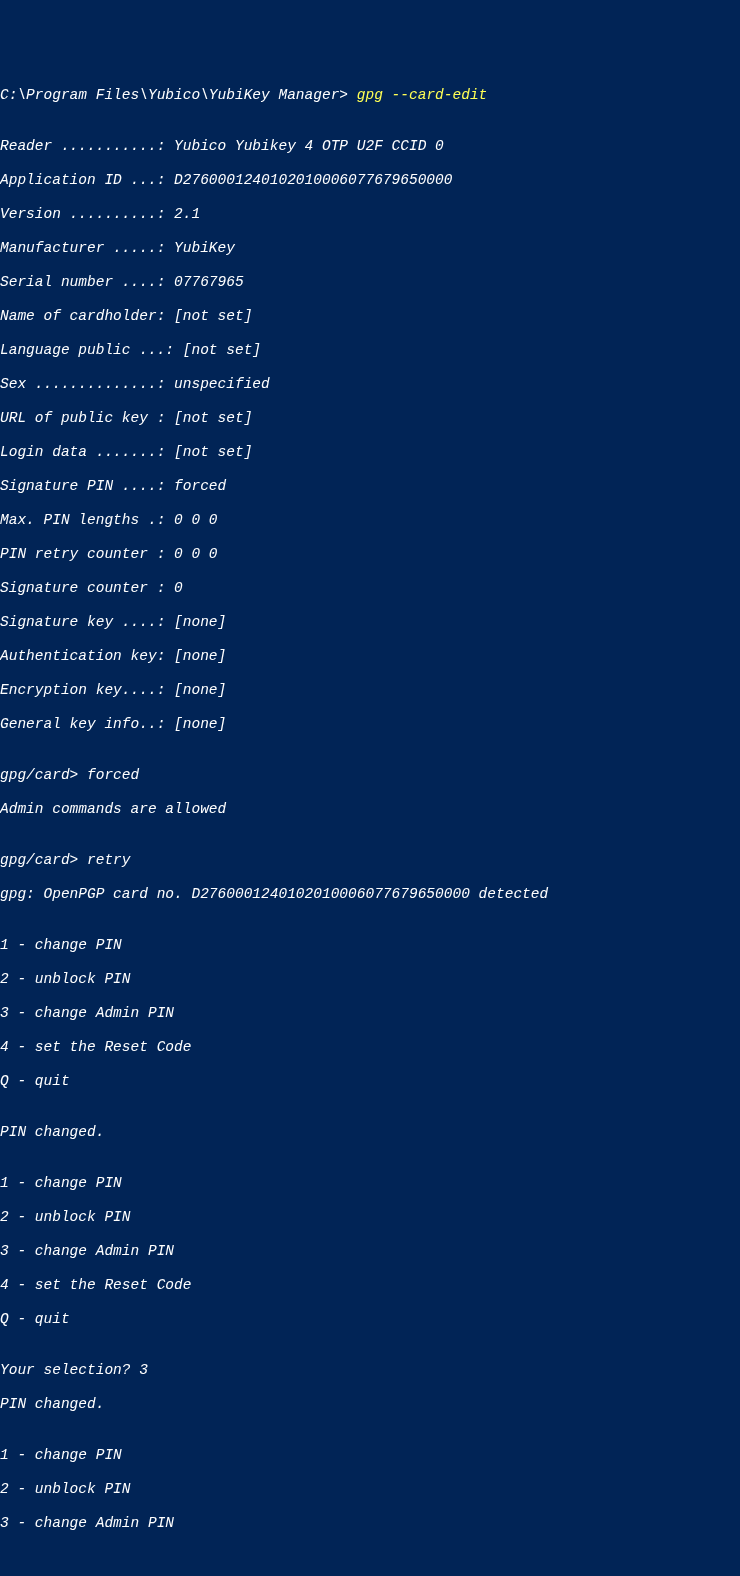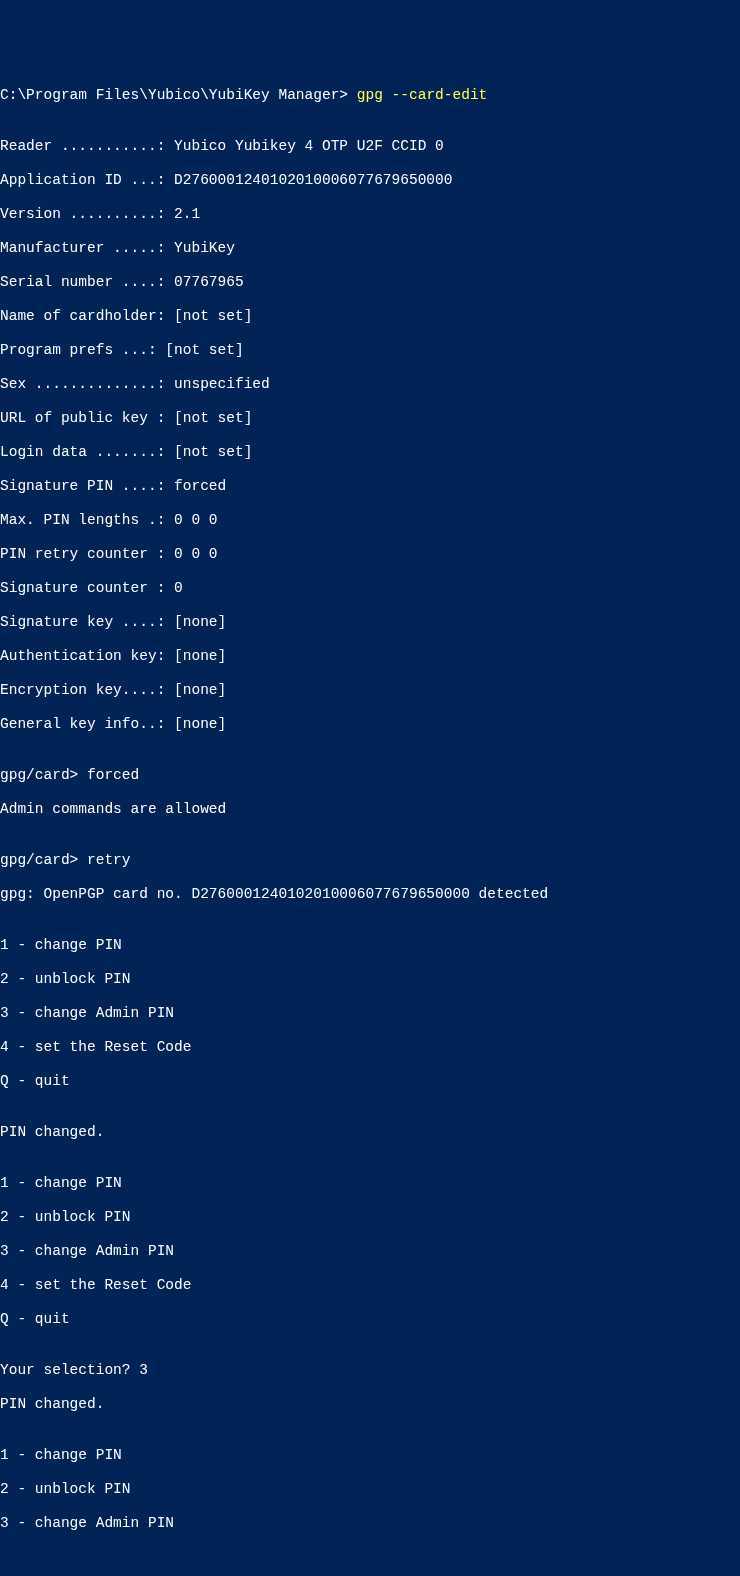--- a/index.html
+++ b/index.html
@@ -16,36 +16,37 @@
     overflow: hidden;
   }
   .terminal {
     padding: 2px 0 0 0;
   }
   .cmd {
     color: #ffff55;
   }
   .line {
     display: block;
+    font-style: italic;
   }
 </style>
 </head>
 <body>
 
 
 
 <div class="terminal"><span class="line"><span>C:\Program Files\Yubico\YubiKey Manager&gt; </span><span class="cmd">gpg --card-edit</span></span>
 <span class="line"></span>
 <span class="line">Reader ...........: Yubico Yubikey 4 OTP U2F CCID 0</span>
 <span class="line">Application ID ...: D2760001240102010006077679650000</span>
 <span class="line">Version ..........: 2.1</span>
 <span class="line">Manufacturer .....: YubiKey</span>
 <span class="line">Serial number ....: 07767965</span>
 <span class="line">Name of cardholder: [not set]</span>
-<span class="line">Program prefs ...: [not set]</span>
+<span class="line">Language public ...: [not set]</span>
 <span class="line">Sex ..............: unspecified</span>
 <span class="line">URL of public key : [not set]</span>
 <span class="line">Login data .......: [not set]</span>
 <span class="line">Signature PIN ....: forced</span>
 <span class="line">Max. PIN lengths .: 0 0 0</span>
 <span class="line">PIN retry counter : 0 0 0</span>
 <span class="line">Signature counter : 0</span>
 <span class="line">Signature key ....: [none]</span>
 <span class="line">Authentication key: [none]</span>
 <span class="line">Encryption key....: [none]</span>

